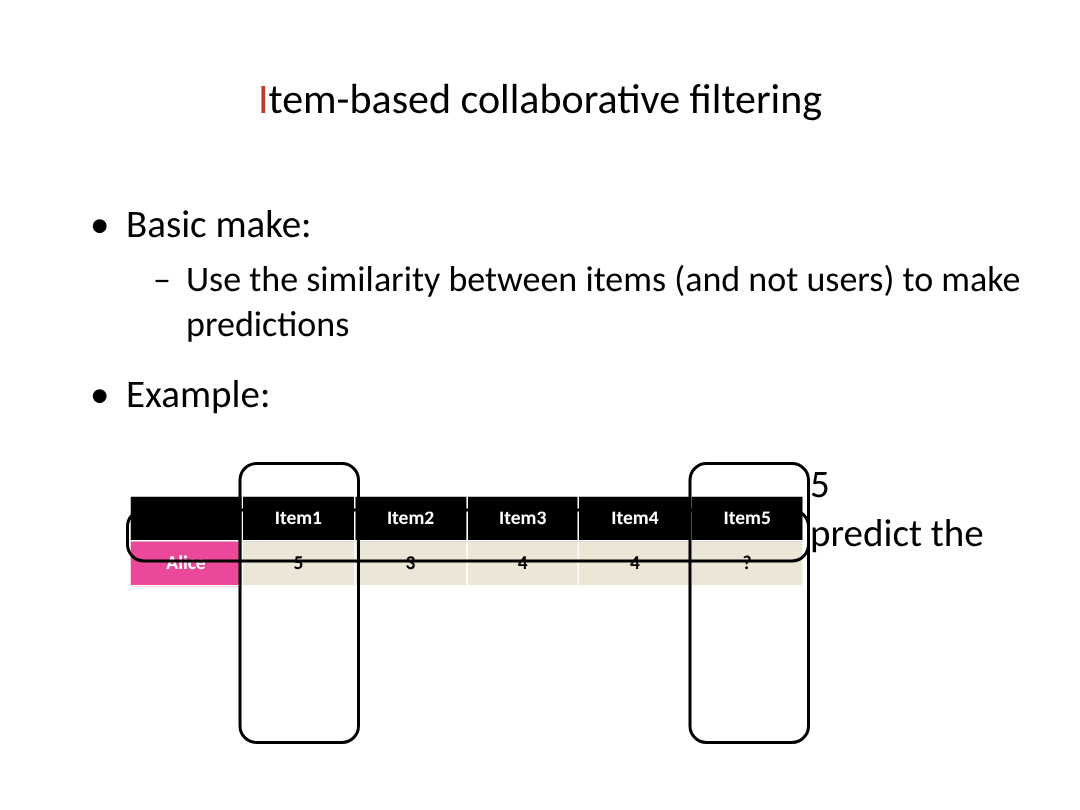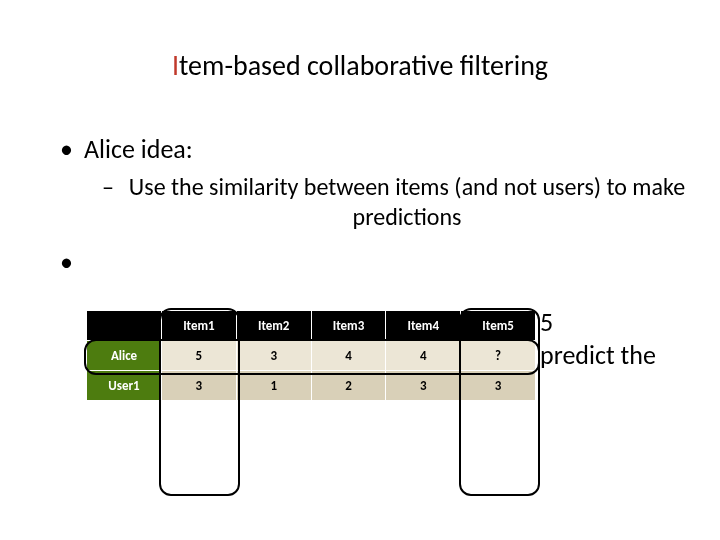--- a/index.html
+++ b/index.html
@@ -53,47 +53,48 @@
     margin: 4px 0 16px 42px;
     font-size: 24px;
     display: flex;
     align-items: flex-start;
   }
   .sub .dash {
     width: 22px;
     flex: 0 0 22px;
     line-height: 1.25;
   }
-  .sub .txt { line-height: 1.25; text-align: center; }
+  .sub .txt { line-height: 1.25; }
 
   .tbl-wrap {
     position: absolute;
     top: 310px;
     left: 86px;
     width: 450px;
   }
   table {
     border-collapse: collapse;
     width: 100%;
     table-layout: fixed;
+    margin-top: 20px;
   }
   th, td {
     border: 1px solid #fff;
     text-align: center;
     font-size: 13px;
     font-weight: bold;
     height: 29px;
     padding: 0;
   }
   thead th {
     background: #000;
     color: #fff;
   }
   tbody th {
-    background: #4d7c0f;
+    background: #ec4899;
     color: #fff;
     font-size: 13px;
   }
   tbody tr:nth-child(odd)  td { background: #ece6d6; }
   tbody tr:nth-child(even) td { background: #d9d0b8; }
 
   
   .highlight {
     position: absolute;
     border: 2px solid #000;
@@ -133,28 +134,29 @@
 
 <div class="slide">
 
   <div class="title">
     <span class="accent">I</span><span>tem-based collaborative filtering</span>
   </div>
 
   <div class="content">
     <div class="bullet-1">
       <span class="dot">•</span>
-      <span class="txt">Alice idea:</span>
+      <span class="txt">Basic make:</span>
     </div>
     <div class="sub">
       <span class="dash">–</span>
       <span class="txt">Use the similarity between items (and not users) to make predictions</span>
     </div>
     <div class="bullet-1">
       <span class="dot">•</span>
+      <span class="txt">Example:</span>
     </div>
   </div>
 
   <div class="tbl-wrap">
     <table>
       <colgroup>
         <col style="width:75px">
           <col>
           <col>
           <col>
@@ -173,28 +175,20 @@
       </thead>
       <tbody>
         <tr>
           <th>Alice</th>
           <td>5</td>
           <td>3</td>
           <td>4</td>
           <td>4</td>
           <td>?</td>
         </tr>
-        <tr>
-          <th>User1</th>
-          <td>3</td>
-          <td>1</td>
-          <td>2</td>
-          <td>3</td>
-          <td>3</td>
-        </tr>
       </tbody>
     </table>
 
     <div class="highlight hl-row"></div>
     <div class="highlight hl-col-a"></div>
     <div class="highlight hl-col-b"></div>
   </div>
 
   <div class="side-text">
     <div>5</div>

